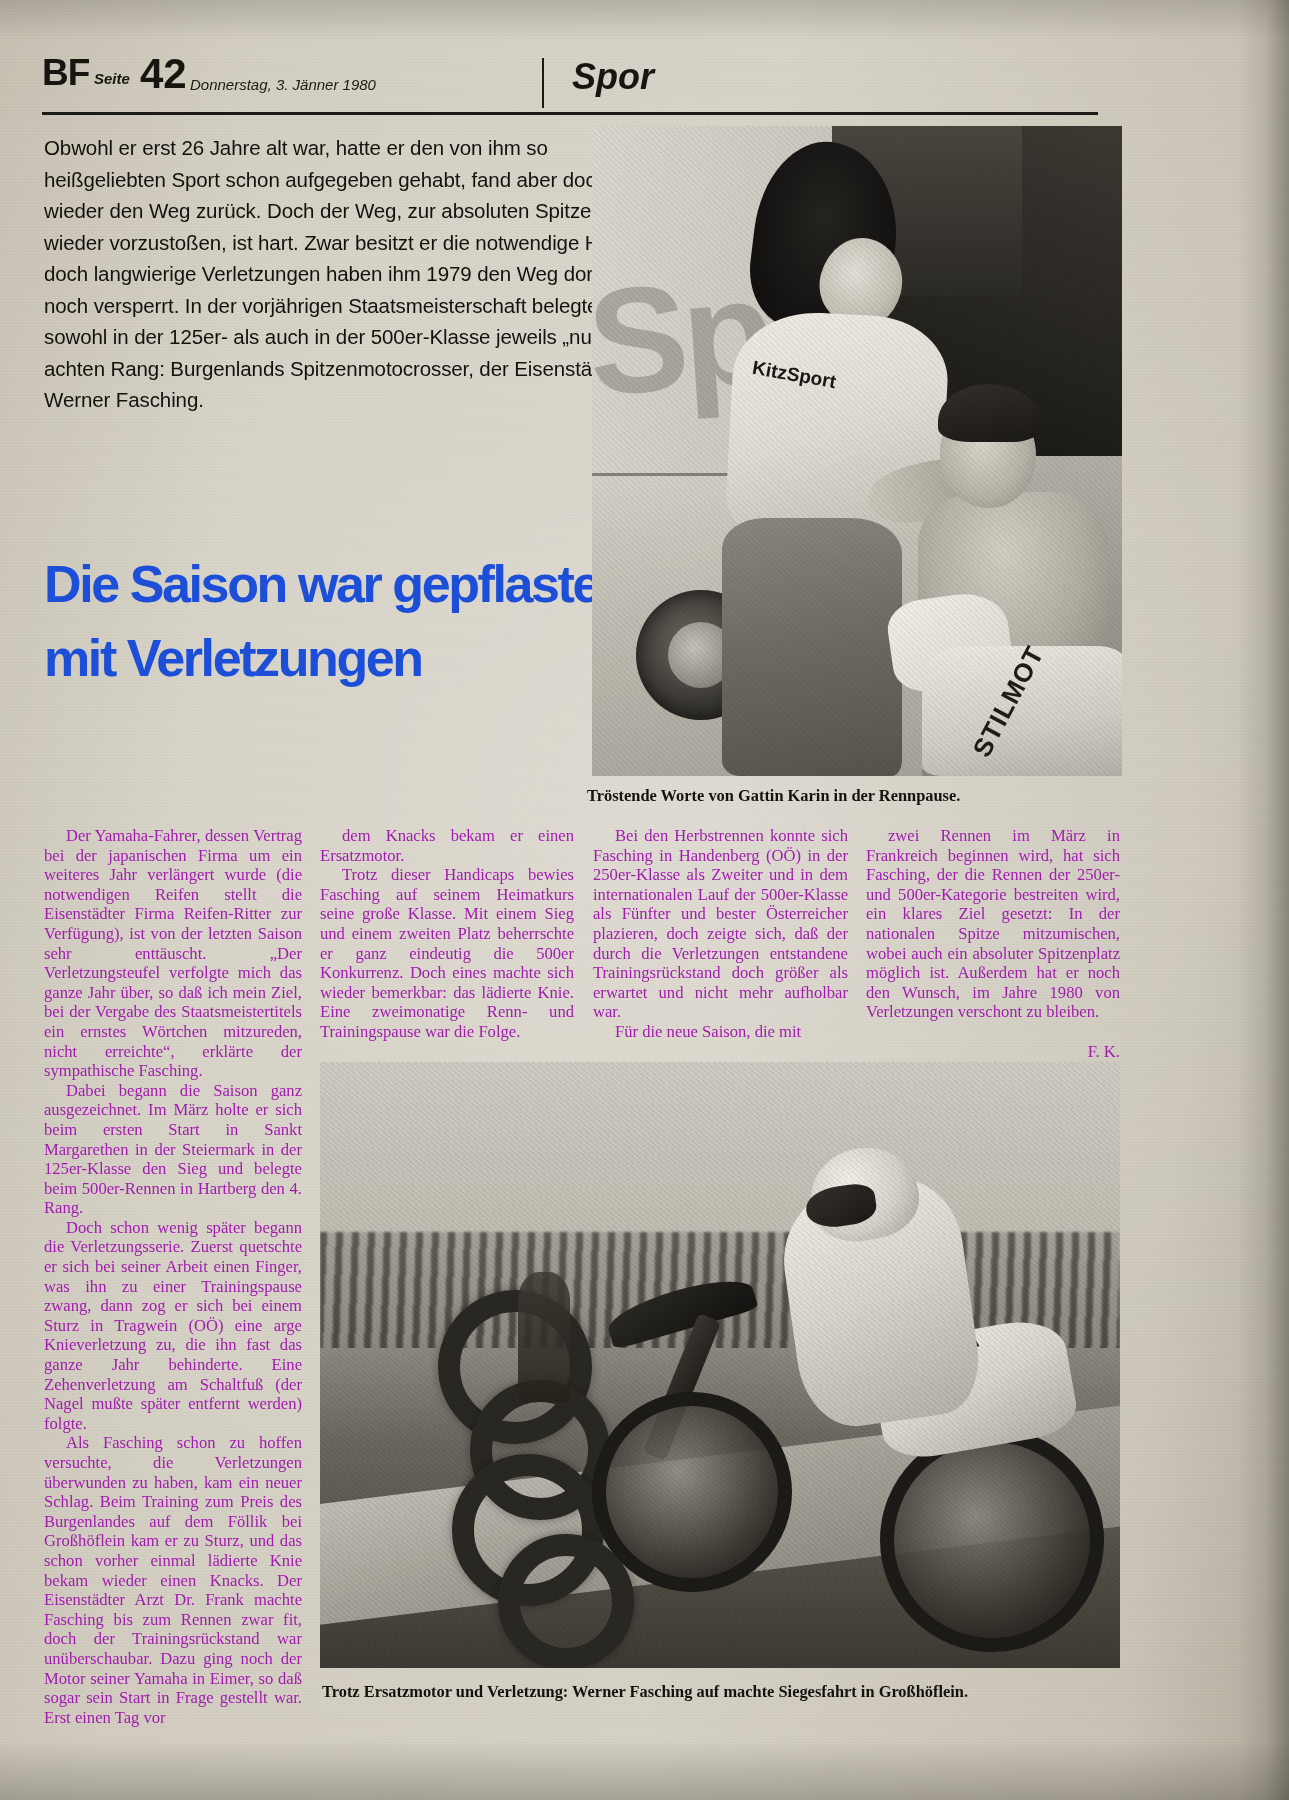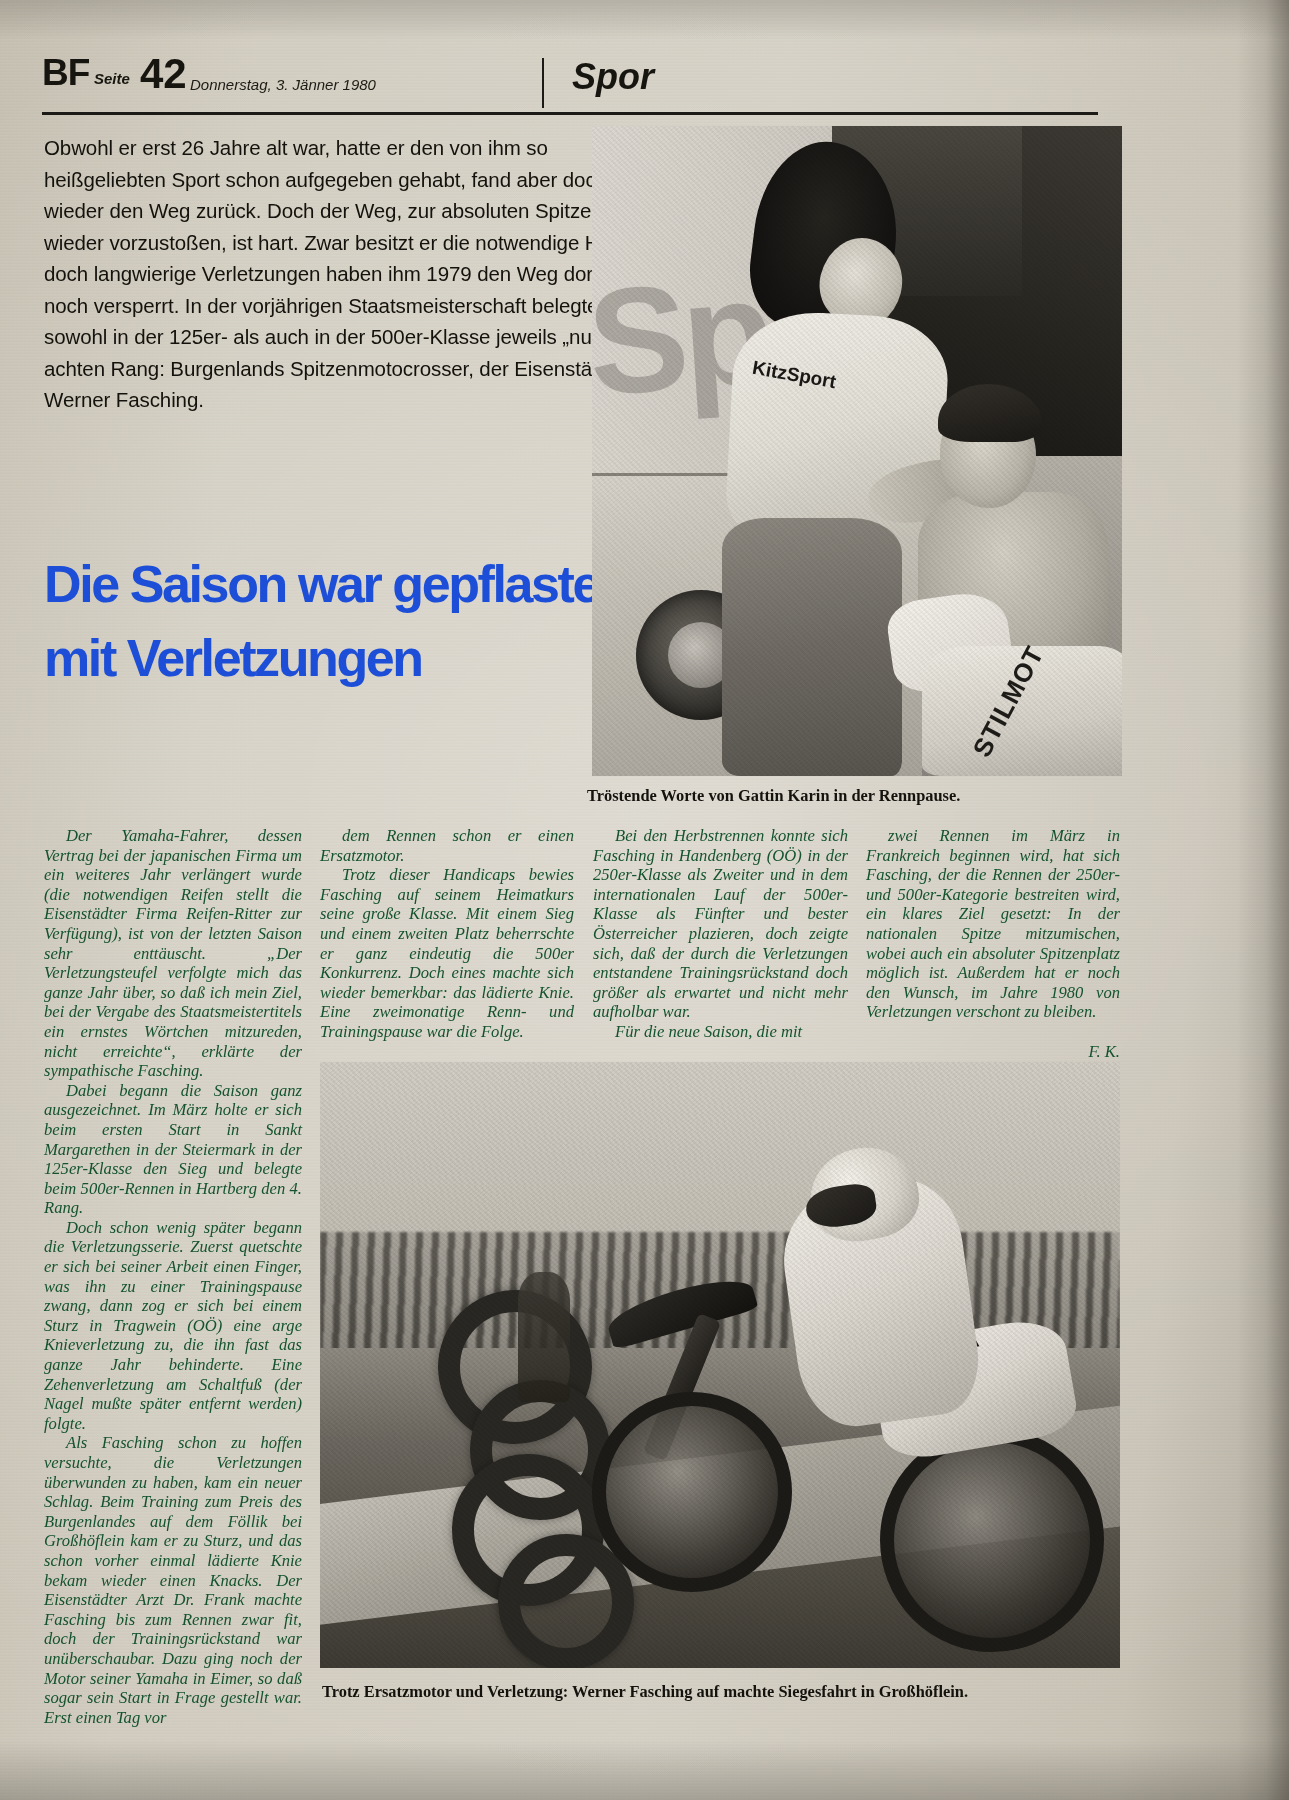--- a/index.html
+++ b/index.html
@@ -133,25 +133,24 @@
     letter-spacing: -2.4px;
     color: #1d4ed8;
   }
 
   
   .col {
     position: absolute;
     font-family: "Liberation Serif", serif;
     font-size: 16.6px;
     line-height: 19.6px;
-    color: #14532d;
+    color: #a21caf;
     text-align: justify;
     -webkit-hyphens: auto;
     hyphens: auto;
-    font-style: italic;
   }
   .col p { margin: 0 0 0 0; text-indent: 22px; }
   .col p.first { text-indent: 22px; }
 
   #col1 { left: 44px; top: 826px; width: 258px; }
   #col2 { left: 320px; top: 826px; width: 254px; }
   #col3 { left: 593px; top: 826px; width: 255px; }
   #col4 { left: 866px; top: 826px; width: 254px; }
 
   .sign {
@@ -487,21 +486,21 @@
     <div class="cap" id="cap-bottom">Trotz Ersatzmotor und Verletzung: Werner Fasching auf machte Siegesfahrt in Großhöflein.</div>
 
     <div class="col" id="col1">
       <p class="first">Der Yamaha-Fahrer, dessen Vertrag bei der japanischen Firma um ein weiteres Jahr verlängert wurde (die notwendigen Reifen stellt die Eisenstädter Firma Reifen-Ritter zur Verfügung), ist von der letzten Saison sehr enttäuscht. „Der Verletzungsteufel verfolgte mich das ganze Jahr über, so daß ich mein Ziel, bei der Vergabe des Staatsmeistertitels ein ernstes Wörtchen mitzureden, nicht erreichte“, erklärte der sympathische Fasching.</p>
       <p>Dabei begann die Saison ganz ausgezeichnet. Im März holte er sich beim ersten Start in Sankt Margarethen in der Steiermark in der 125er-Klasse den Sieg und belegte beim 500er-Rennen in Hartberg den 4. Rang.</p>
       <p>Doch schon wenig später begann die Verletzungsserie. Zuerst quetschte er sich bei seiner Arbeit einen Finger, was ihn zu einer Trainingspause zwang, dann zog er sich bei einem Sturz in Tragwein (OÖ) eine arge Knieverletzung zu, die ihn fast das ganze Jahr behinderte. Eine Zehenverletzung am Schaltfuß (der Nagel mußte später entfernt werden) folgte.</p>
       <p>Als Fasching schon zu hoffen versuchte, die Verletzungen überwunden zu haben, kam ein neuer Schlag. Beim Training zum Preis des Burgenlandes auf dem Föllik bei Großhöflein kam er zu Sturz, und das schon vorher einmal lädierte Knie bekam wieder einen Knacks. Der Eisenstädter Arzt Dr. Frank machte Fasching bis zum Rennen zwar fit, doch der Trainingsrückstand war unüberschaubar. Dazu ging noch der Motor seiner Yamaha in Eimer, so daß sogar sein Start in Frage gestellt war. Erst einen Tag vor</p>
     </div>
 
     <div class="col" id="col2">
-      <p class="first">dem Rennen schon er einen Ersatzmotor.</p>
+      <p class="first">dem Knacks bekam er einen Ersatzmotor.</p>
       <p>Trotz dieser Handicaps bewies Fasching auf seinem Heimatkurs seine große Klasse. Mit einem Sieg und einem zweiten Platz beherrschte er ganz eindeutig die 500er Konkurrenz. Doch eines machte sich wieder bemerkbar: das lädierte Knie. Eine zweimonatige Renn- und Trainingspause war die Folge.</p>
     </div>
 
     <div class="col" id="col3">
       <p class="first">Bei den Herbstrennen konnte sich Fasching in Handenberg (OÖ) in der 250er-Klasse als Zweiter und in dem internationalen Lauf der 500er-Klasse als Fünfter und bester Österreicher plazieren, doch zeigte sich, daß der durch die Verletzungen entstandene Trainingsrückstand doch größer als erwartet und nicht mehr aufholbar war.</p>
       <p>Für die neue Saison, die mit</p>
     </div>
 
     <div class="col" id="col4">
       <p class="first">zwei Rennen im März in Frankreich beginnen wird, hat sich Fasching, der die Rennen der 250er- und 500er-Kategorie bestreiten wird, ein klares Ziel gesetzt: In der nationalen Spitze mitzumischen, wobei auch ein absoluter Spitzenplatz möglich ist. Außerdem hat er noch den Wunsch, im Jahre 1980 von Verletzungen verschont zu bleiben.</p>

